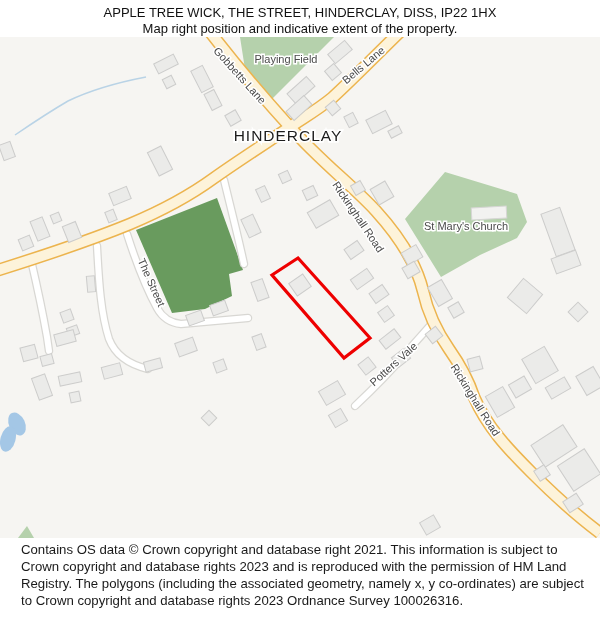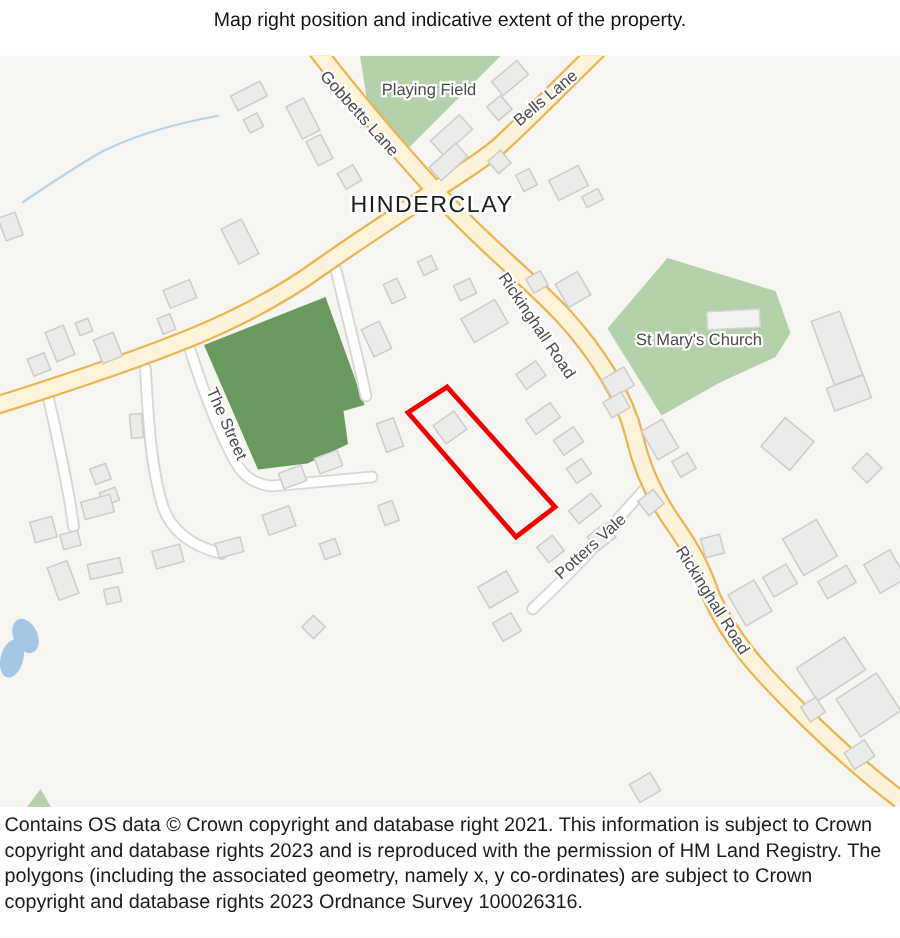--- a/index.html
+++ b/index.html
@@ -17,26 +17,27 @@
   .mjf{fill:none;stroke:#fdf3da;stroke-width:10;stroke-linejoin:round;}
   .mnc{fill:none;stroke:#d8d7d3;stroke-width:8.5;stroke-linecap:round;stroke-linejoin:round;}
   .mnf{fill:none;stroke:#ffffff;stroke-width:6;stroke-linecap:round;stroke-linejoin:round;}
   .bld rect{fill:#ebebe9;stroke:#cccccb;stroke-width:1;}
   .bldw{fill:#f2f2f0 !important;stroke:#d6d6d4 !important;}
   .red{fill:none;stroke:#ee0000;stroke-width:3.2;stroke-linejoin:miter;}
   .lbl{font:11px "Liberation Sans","DejaVu Sans",sans-serif;fill:#4a4a4a;
        stroke:#ffffff;stroke-width:3;paint-order:stroke;text-anchor:middle;}
   .place{font:15.5px "Liberation Sans","DejaVu Sans",sans-serif;fill:#1c1c1c;
        letter-spacing:1px;stroke:#ffffff;stroke-width:3.5;paint-order:stroke;text-anchor:middle;}
-  .footer{padding:4px 4px 0 3px;font-size:13.2px;line-height:1.28;color:#1a1a1a;}
+  .footer{padding:4px 4px 0 21px;font-size:13.2px;line-height:1.28;color:#1a1a1a;}
 </style>
 </head>
 <body>
 
 <div class="header">
+  <div class="l1">APPLE TREE WICK, THE STREET, HINDERCLAY, DISS, IP22 1HX</div>
   <div class="l2">Map right position and indicative extent of the property.</div>
 </div>
 
 <div class="map-wrap">
 <svg viewBox="0 37 600 501" width="600" height="501">
   <defs>
     <path id="rdA" d="M 207,28 C 233,62 262,96 290,127 C 320,161 352,185 376,211 C 396,233 416,262 423,291 C 427,309 435,329 449,349 C 461,366 468,379 474,397 C 487,427 508,449 531,472 C 551,492 572,512 600,533"></path>
     <path id="rdB" d="M 404,28 C 381,50 356,76 332,98 C 316,111 303,118 290,127 C 263,145 238,161 214,178 C 192,194 161,211 130,224 C 91,240 40,257 -8,272"></path>
     <path id="mn1" d="M 127,234 C 136,262 146,288 157,308 C 163,319 171,323 181,324 L 248,318"></path>
     <path id="mn2" d="M 224,180 C 230,205 237,232 242,255 L 244,264"></path>

